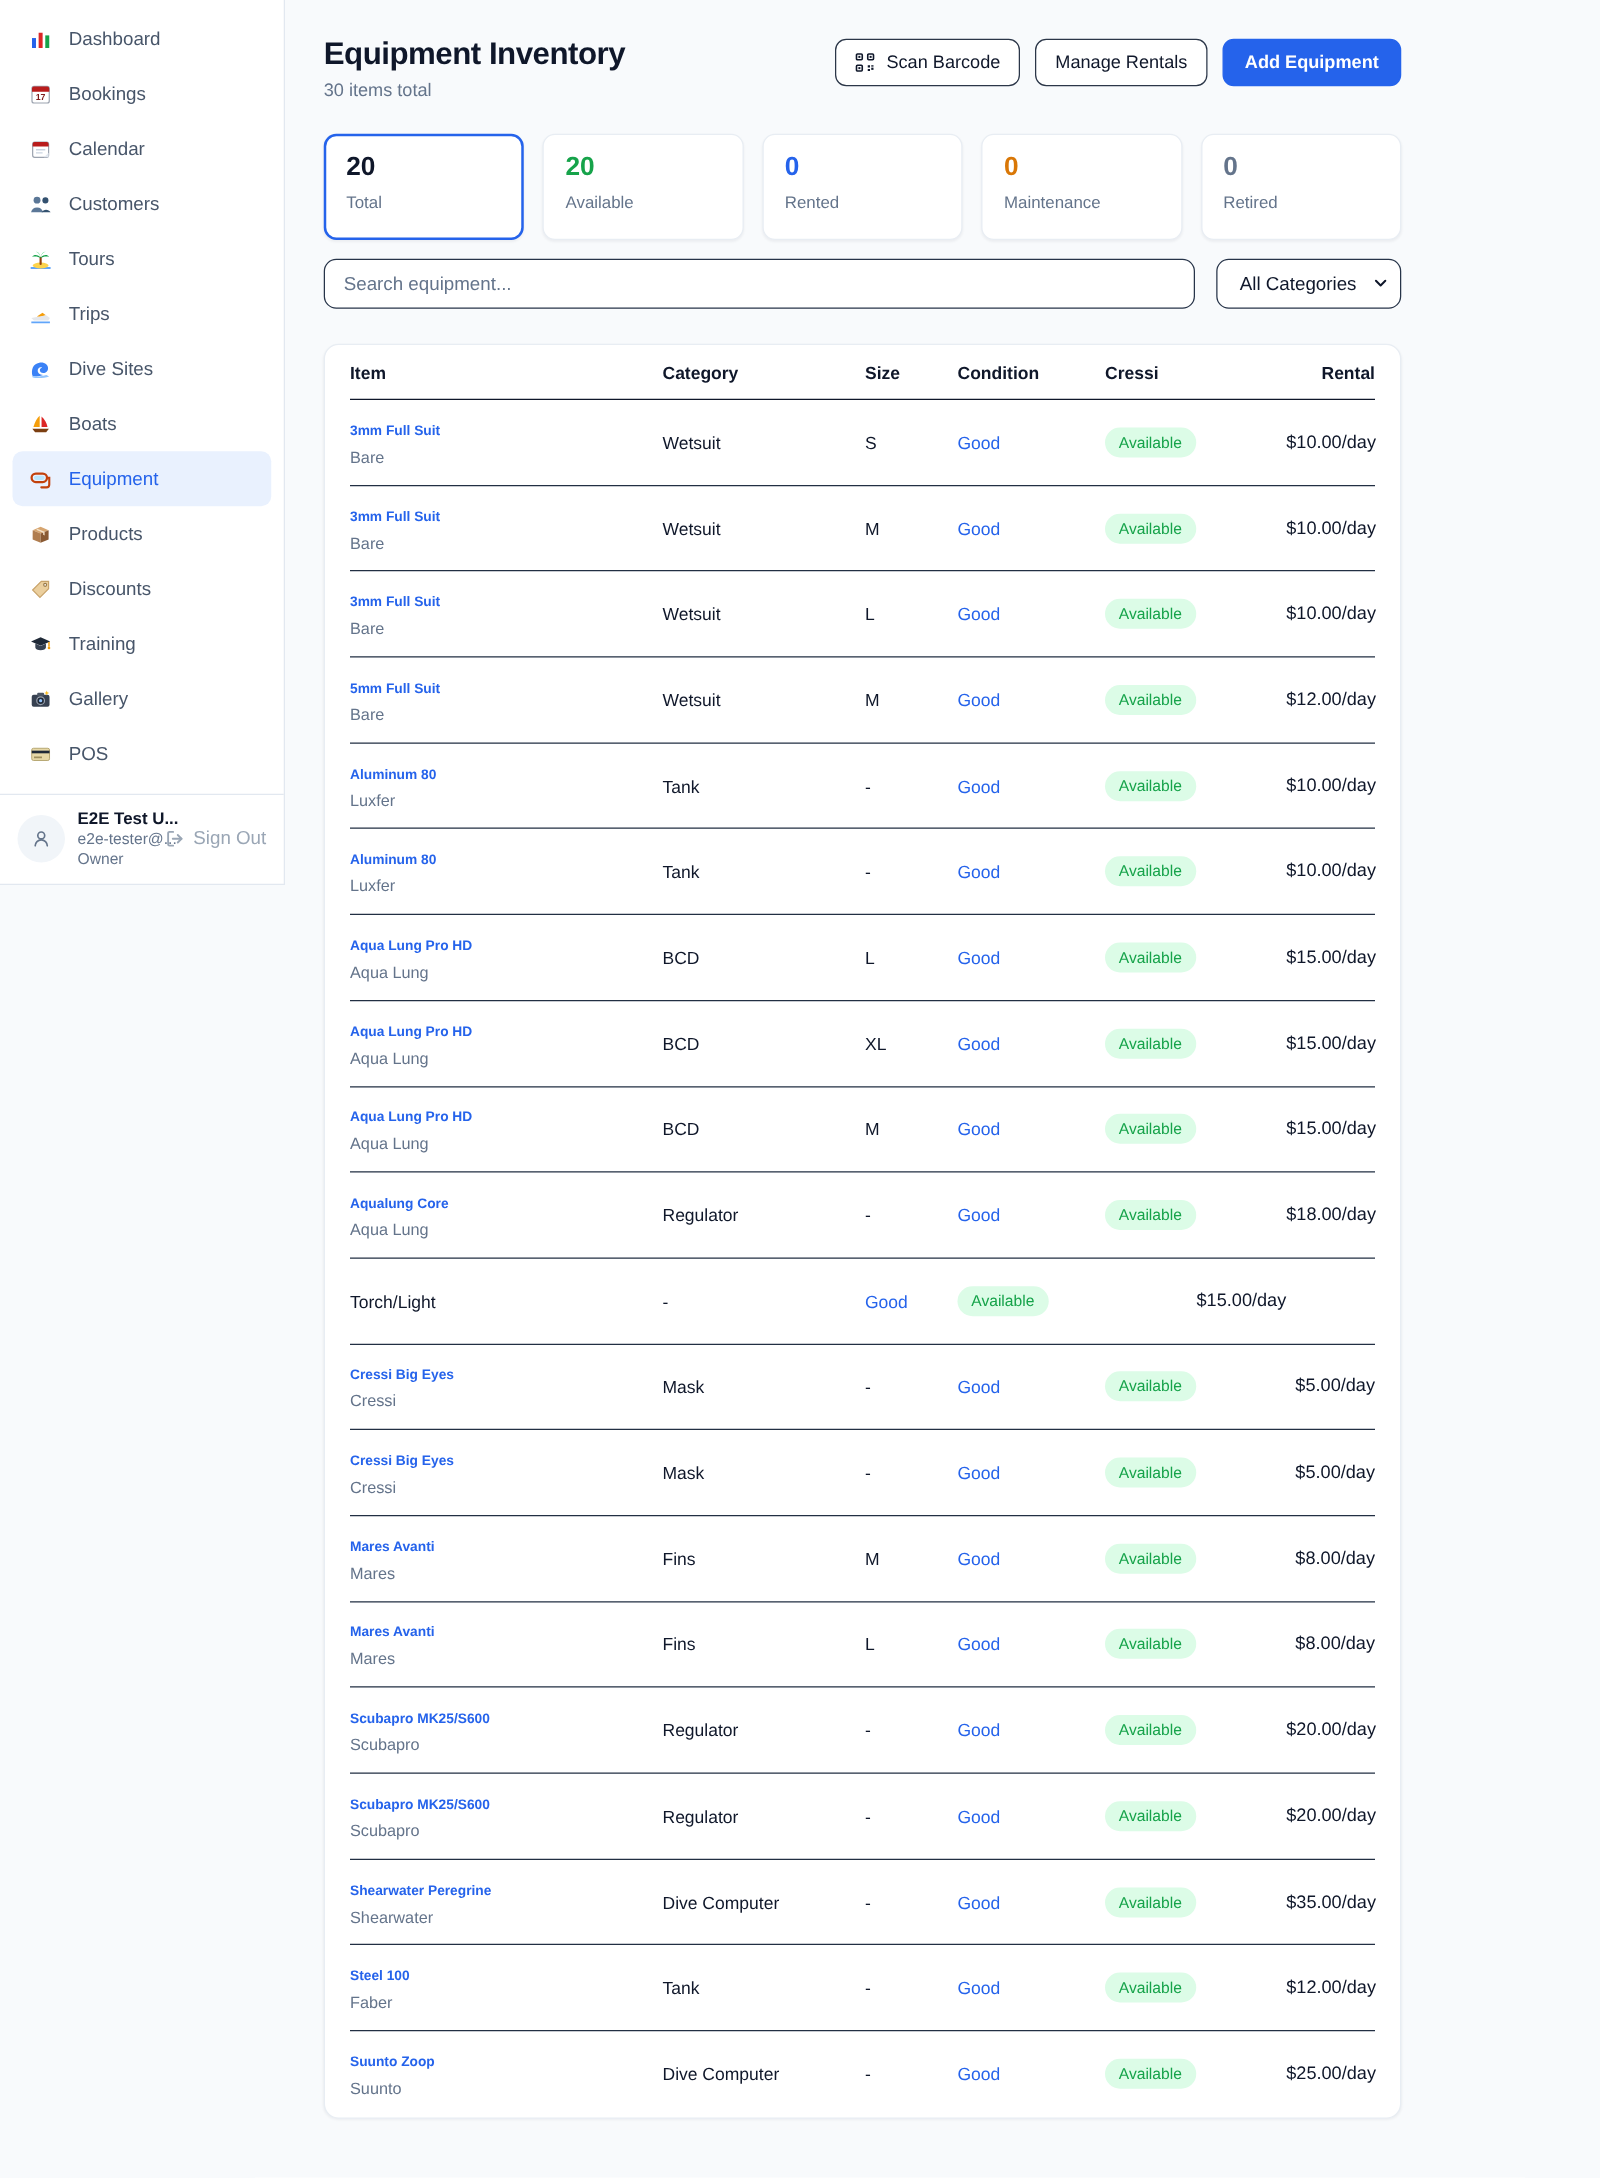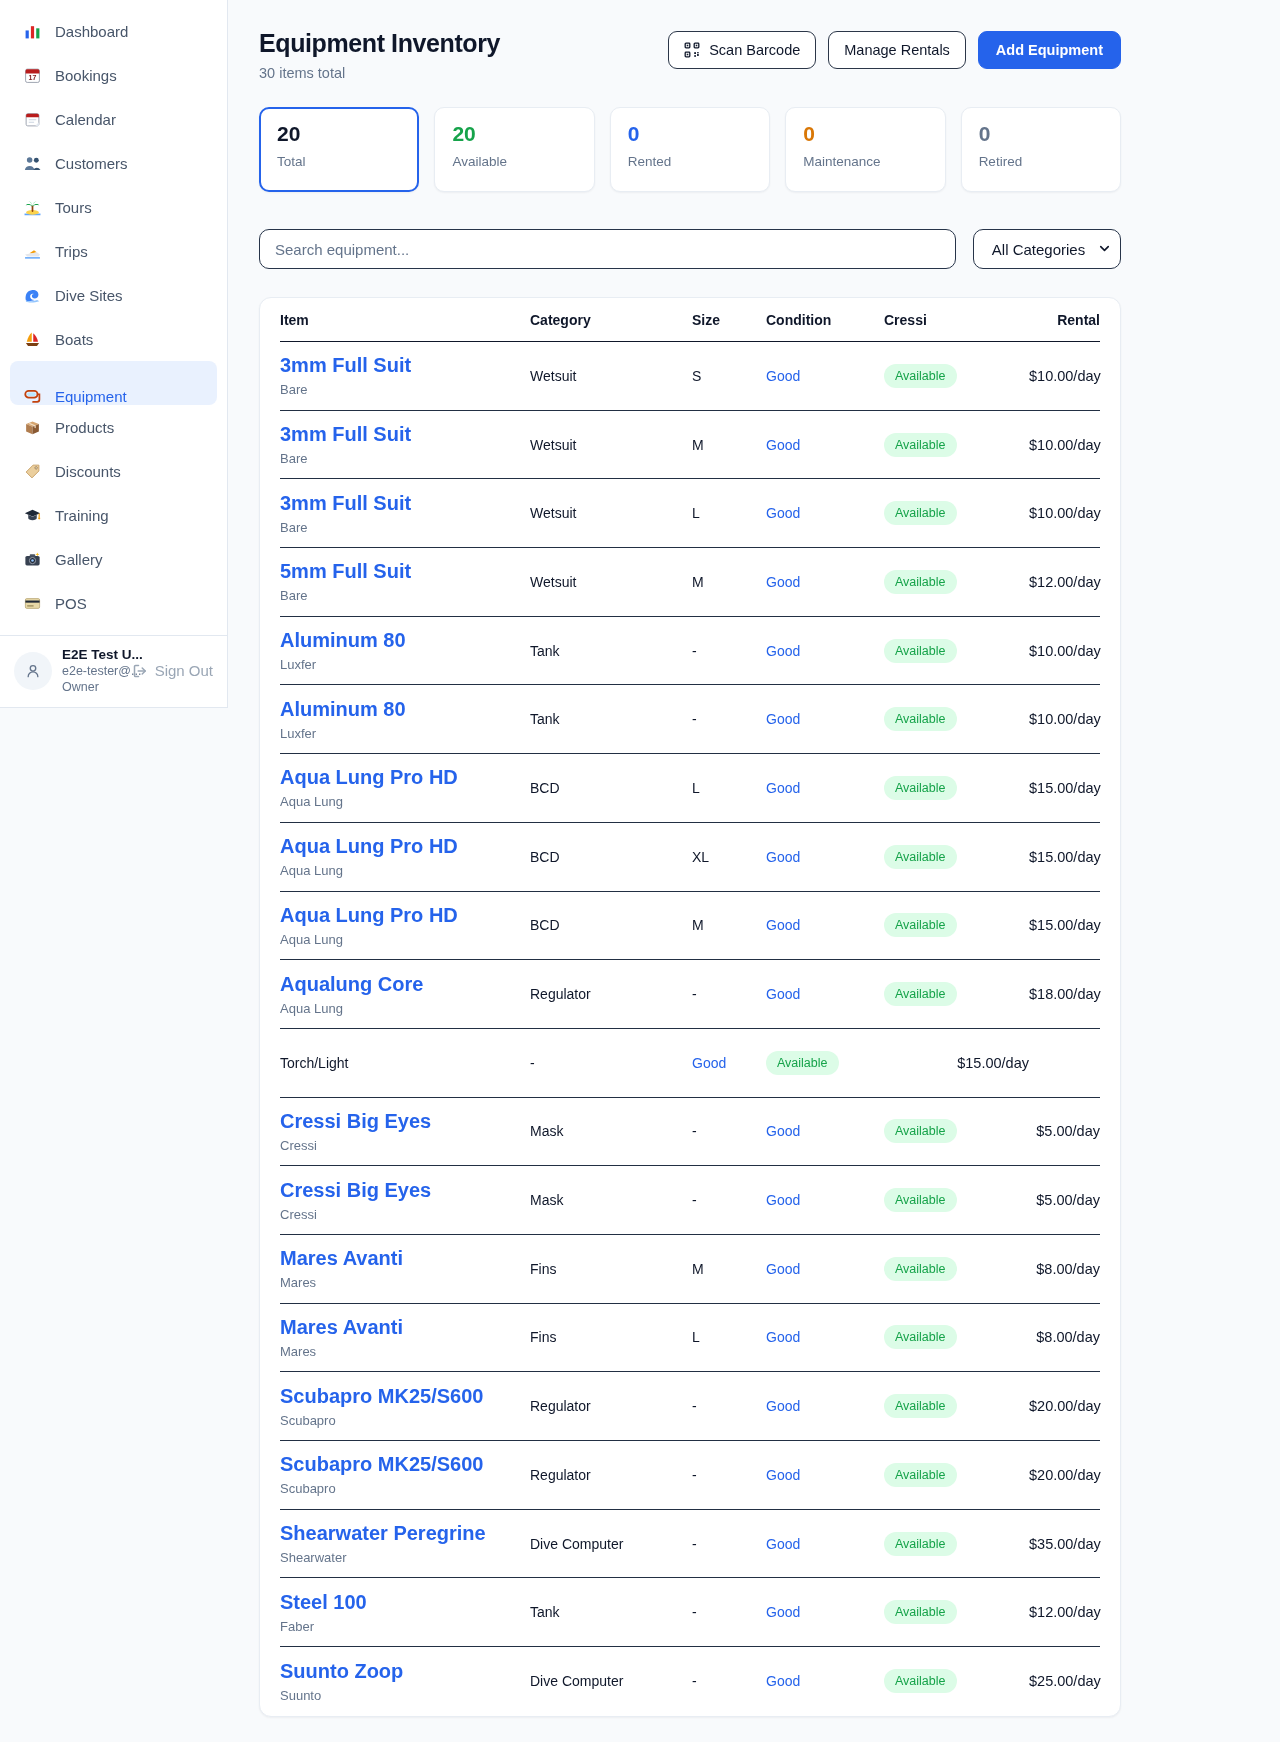--- a/index.html
+++ b/index.html
@@ -19,21 +19,21 @@
   }
   .sidebar-head { padding: 16px 16px 15px 16px; border-bottom: 1px solid #edf1f5; }
   .brand { color: #2563eb; font-size: 19px; font-weight: 700; letter-spacing: -0.2px; }
   .domain { color: #64748b; font-size: 13px; margin-top: 6px; }
   .nav { padding: 9px 0 10px 0; }
   .nav-item {
     display: flex; align-items: center; gap: 13px;
     height: 44px; padding: 0 10px 0 12px; margin: 0 10px;
     border-radius: 8px; color: #475569; font-size: 15px; cursor: pointer;
   }
-  .nav-item.active { background: #e9f1fe; color: #2563eb; align-items: flex-end; }
+  .nav-item.active { background: #e9f1fe; color: #2563eb; }
   .nav-icon { width: 20px; height: 20px; display: inline-flex; align-items: center; justify-content: center; flex: 0 0 20px; }
   .nav-icon svg { width: 17px; height: 17px; }
   .user-sec {
     border-top: 1px solid #e2e8f0;
     padding: 11px 14px 13px 14px;
     display: flex; align-items: center; gap: 10px;
   }
   .avatar {
     width: 38px; height: 38px; border-radius: 50%;
     background: #f1f5f9; flex: 0 0 38px;
@@ -67,21 +67,21 @@
   .stats { display: flex; gap: 15px; margin-top: 26px; }
   .stat-card {
     flex: 1; height: 85px; background: #fff;
     border: 1px solid #e8edf3; border-radius: 10px;
     padding: 14px 17px; box-shadow: 0 1px 2px rgba(15,23,42,0.05); cursor: pointer;
   }
   .stat-card.selected { border: 2px solid #2563eb; padding: 13px 16px; }
   .stat-value { font-size: 21px; font-weight: 700; line-height: 24px; }
   .stat-label { font-size: 13.5px; color: #64748b; margin-top: 8px; }
   
-  .filters { display: flex; gap: 17px; margin-top: 37px; }
+  .filters { display: flex; gap: 17px; margin-top: 15px; }
   .search {
     flex: 1; height: 40px; border: 1px solid #273449; border-radius: 10px;
     padding: 0 15px; font-size: 15px; color: #0f172a; background: #fff; outline: none;
     font-family: "Liberation Sans", sans-serif;
   }
   .search::placeholder { color: #64748b; opacity: 1; }
   .select-wrap { position: relative; width: 148px; }
   .select-wrap select {
     width: 100%; height: 40px; border: 1px solid #273449; border-radius: 10px;
     padding: 0 30px 0 13px; font-size: 15px; color: #0f172a; background: #fff;
@@ -101,21 +101,21 @@
     grid-template-columns: 250px 162px 74px 118px 145px 1fr;
     align-items: center;
   }
   .thead {
     height: 44px; border-bottom: 1px solid #0f172a;
     font-size: 14px; font-weight: 700; color: #0f172a;
   }
   .th-rental { text-align: right; }
   .trow { height: 68.7px; border-bottom: 1px solid #222f43; }
   .trow:last-child { border-bottom: none; }
-  .item-name { color: #2563eb; font-size: 20px; font-weight: 600; text-decoration: none; display: inline-block; cursor: pointer; }
+  .item-name { color: #2563eb; font-size: 11px; font-weight: 600; text-decoration: none; display: inline-block; cursor: pointer; }
   .item-brand { color: #64748b; font-size: 13px; margin-top: 5px; }
   .c-cat, .c-size { font-size: 14px; color: #0f172a; }
   .c-cond { font-size: 14px; color: #2563eb; font-weight: 500; cursor: pointer; }
   .badge {
     display: inline-block; background: #dcfce7; color: #16a34a;
     font-size: 12.5px; font-weight: 500; padding: 5px 11px; border-radius: 999px;
   }
   .c-rental { text-align: right; font-size: 14.5px; color: #0f172a; }
 </style>
 </head>

